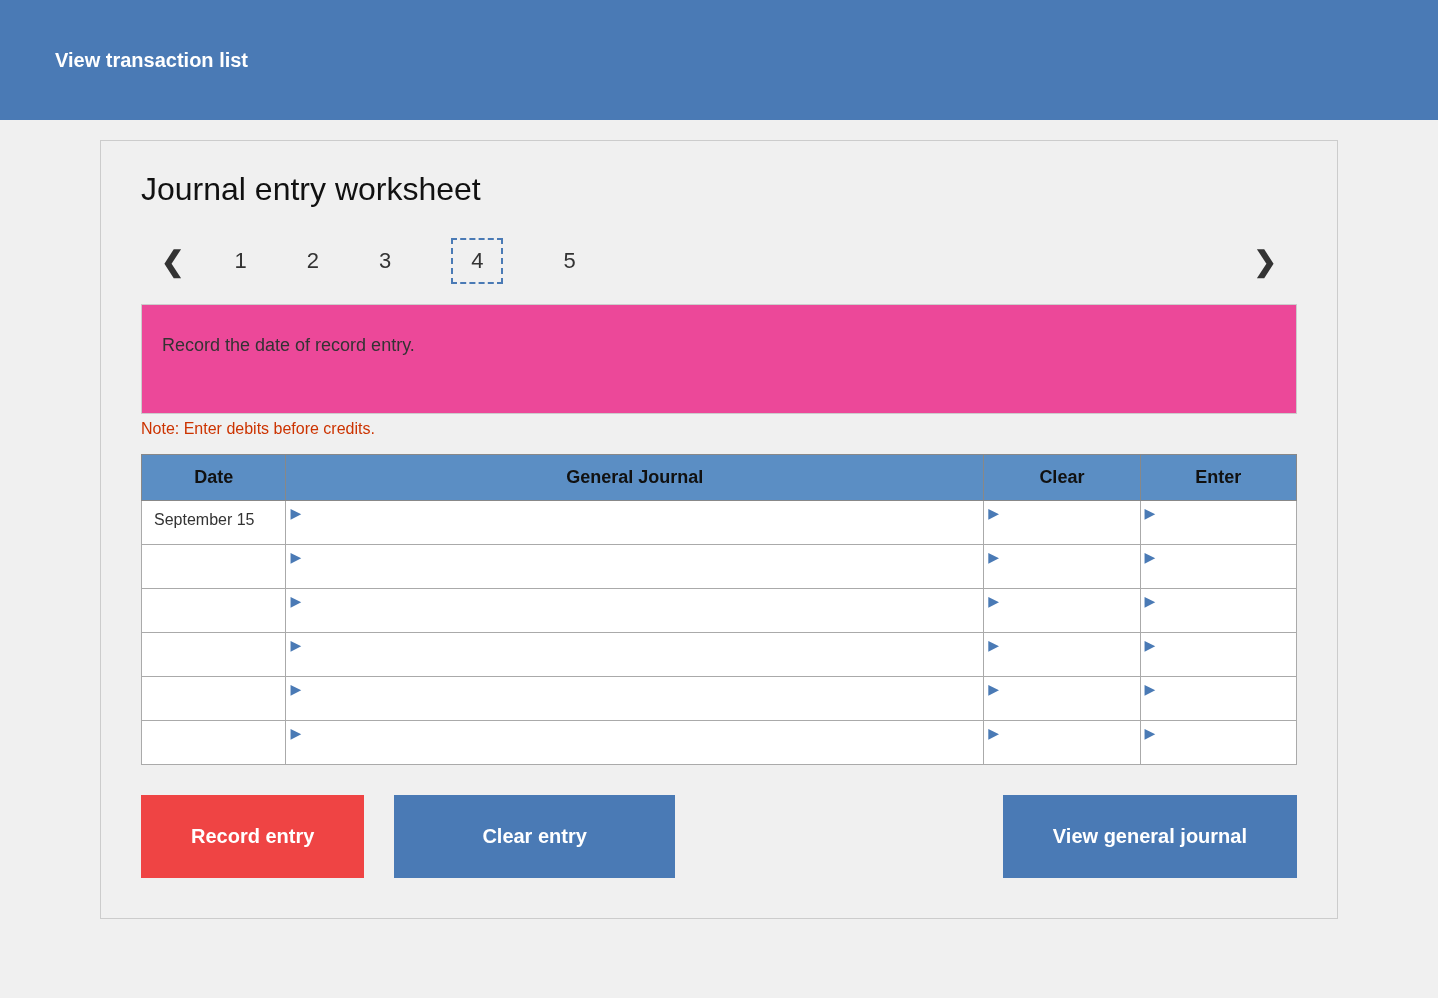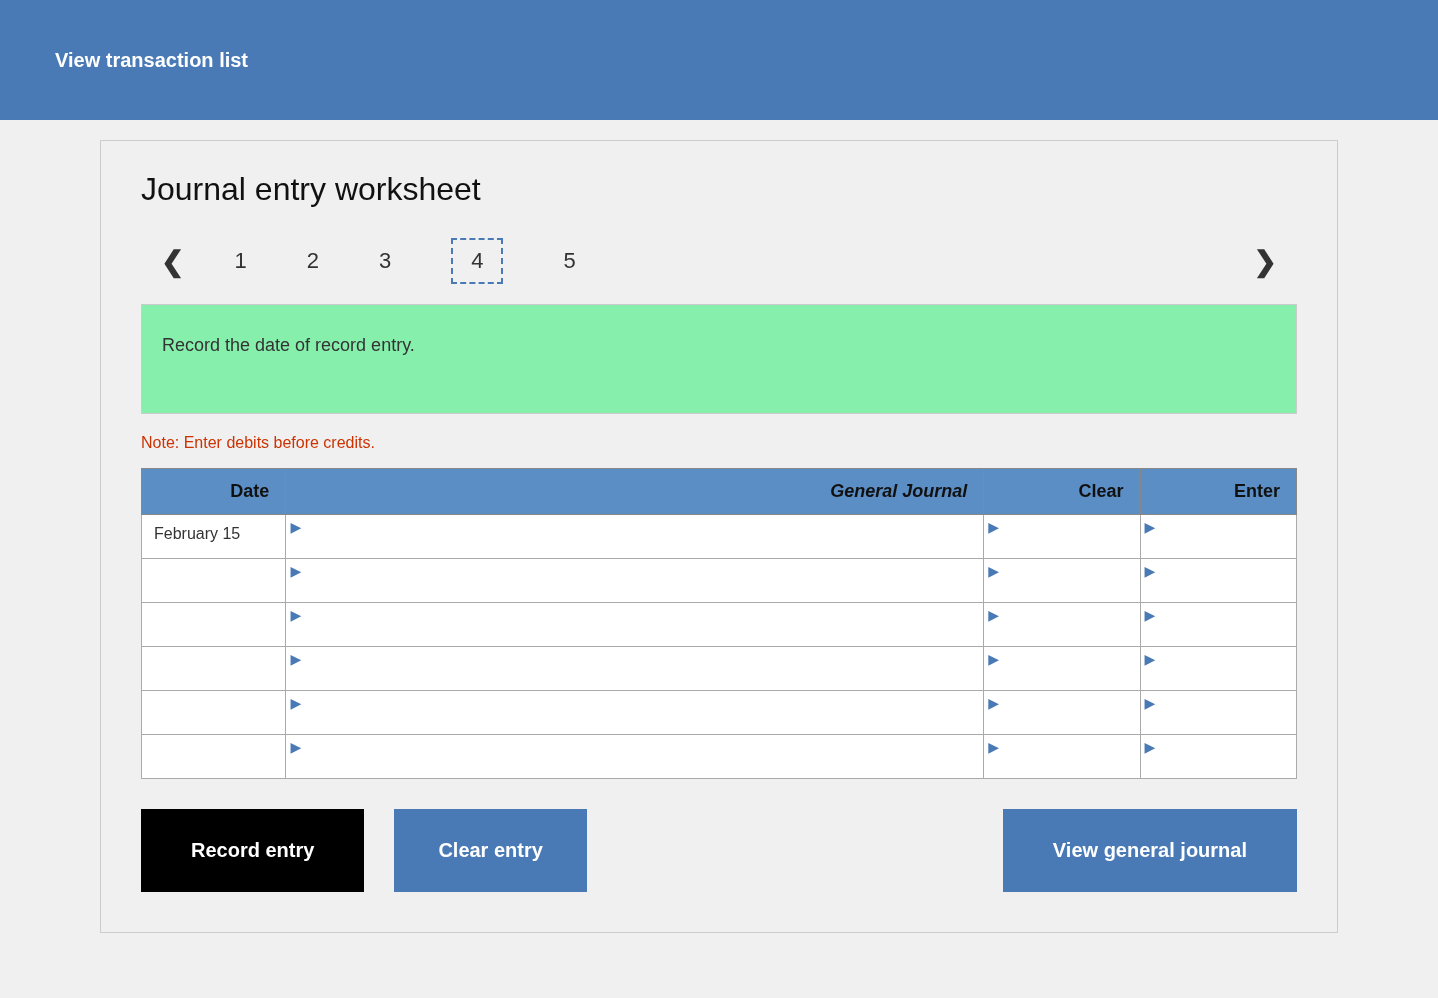--- a/index.html
+++ b/index.html
@@ -83,23 +83,23 @@
 
     .step-number.active {
       border: 2px dashed #4a7ab5;
       padding: 8px 18px;
       color: #333;
     }
 
     
     .instruction-box {
       border: 1px solid #ccc;
-      background: #86efac;
+      background: #ec4899;
       padding: 30px 20px;
-      margin-bottom: 20px;
+      margin-bottom: 6px;
       min-height: 110px;
     }
 
     .instruction-text {
       font-size: 18px;
       color: #333;
     }
 
     
     .note-text {
@@ -115,21 +115,21 @@
       margin-bottom: 30px;
     }
 
     .journal-table th {
       background: #5b8ec4;
       color: #111;
       font-weight: bold;
       font-size: 18px;
       padding: 12px 16px;
       border: 1px solid #888;
-      text-align: right;
+      text-align: center;
     }
 
     .journal-table td {
       border: 1px solid #aaa;
       padding: 0;
       height: 44px;
       background: white;
       vertical-align: top;
     }
 
@@ -167,49 +167,49 @@
     .arrow-indicator {
       position: absolute;
       top: 4px;
       left: 4px;
       color: #4a7ab5;
       font-size: 14px;
       pointer-events: none;
     }
 
     .col-date { width: 120px; }
-    .col-gj { width: auto; font-style: italic; }
+    .col-gj { width: auto; }
     .col-debit { width: 130px; }
     .col-credit { width: 130px; }
 
     
     .bottom-buttons {
       display: flex;
       gap: 0;
       margin-top: 10px;
     }
 
     .btn-record {
-      background: #000000;
+      background: #ef4444;
       color: white;
       font-weight: bold;
       font-size: 20px;
       border: none;
       padding: 30px 50px;
       cursor: pointer;
       margin-right: 30px;
     }
 
     .btn-clear {
       background: #4a7ab5;
       color: white;
       font-weight: bold;
       font-size: 20px;
       border: none;
-      padding: 30px 44px;
+      padding: 30px 88px;
       cursor: pointer;
     }
 
     .btn-view-journal {
       background: #4a7ab5;
       color: #ffffff;
       font-weight: bold;
       font-size: 20px;
       border: none;
       padding: 30px 50px;
@@ -248,21 +248,21 @@
     <thead>
       <tr>
         <th class="col-date">Date</th>
         <th class="col-gj">General Journal</th>
         <th class="col-debit">Clear</th>
         <th class="col-credit">Enter</th>
       </tr>
     </thead>
     <tbody id="table-body">
     <tr>
-          <td class="date-cell">February 15</td>
+          <td class="date-cell">September 15</td>
           <td class="general-journal-cell" style="position: relative;">
             <span class="arrow-indicator">▶</span>
             <input type="text" class="cell-input" style="padding-left: 22px;">
           </td>
           <td class="debit-cell" style="position: relative;">
             <span class="arrow-indicator">▶</span>
             <input type="text" class="cell-input" style="padding-left: 22px;">
           </td>
           <td class="credit-cell" style="position: relative;">
             <span class="arrow-indicator">▶</span>

